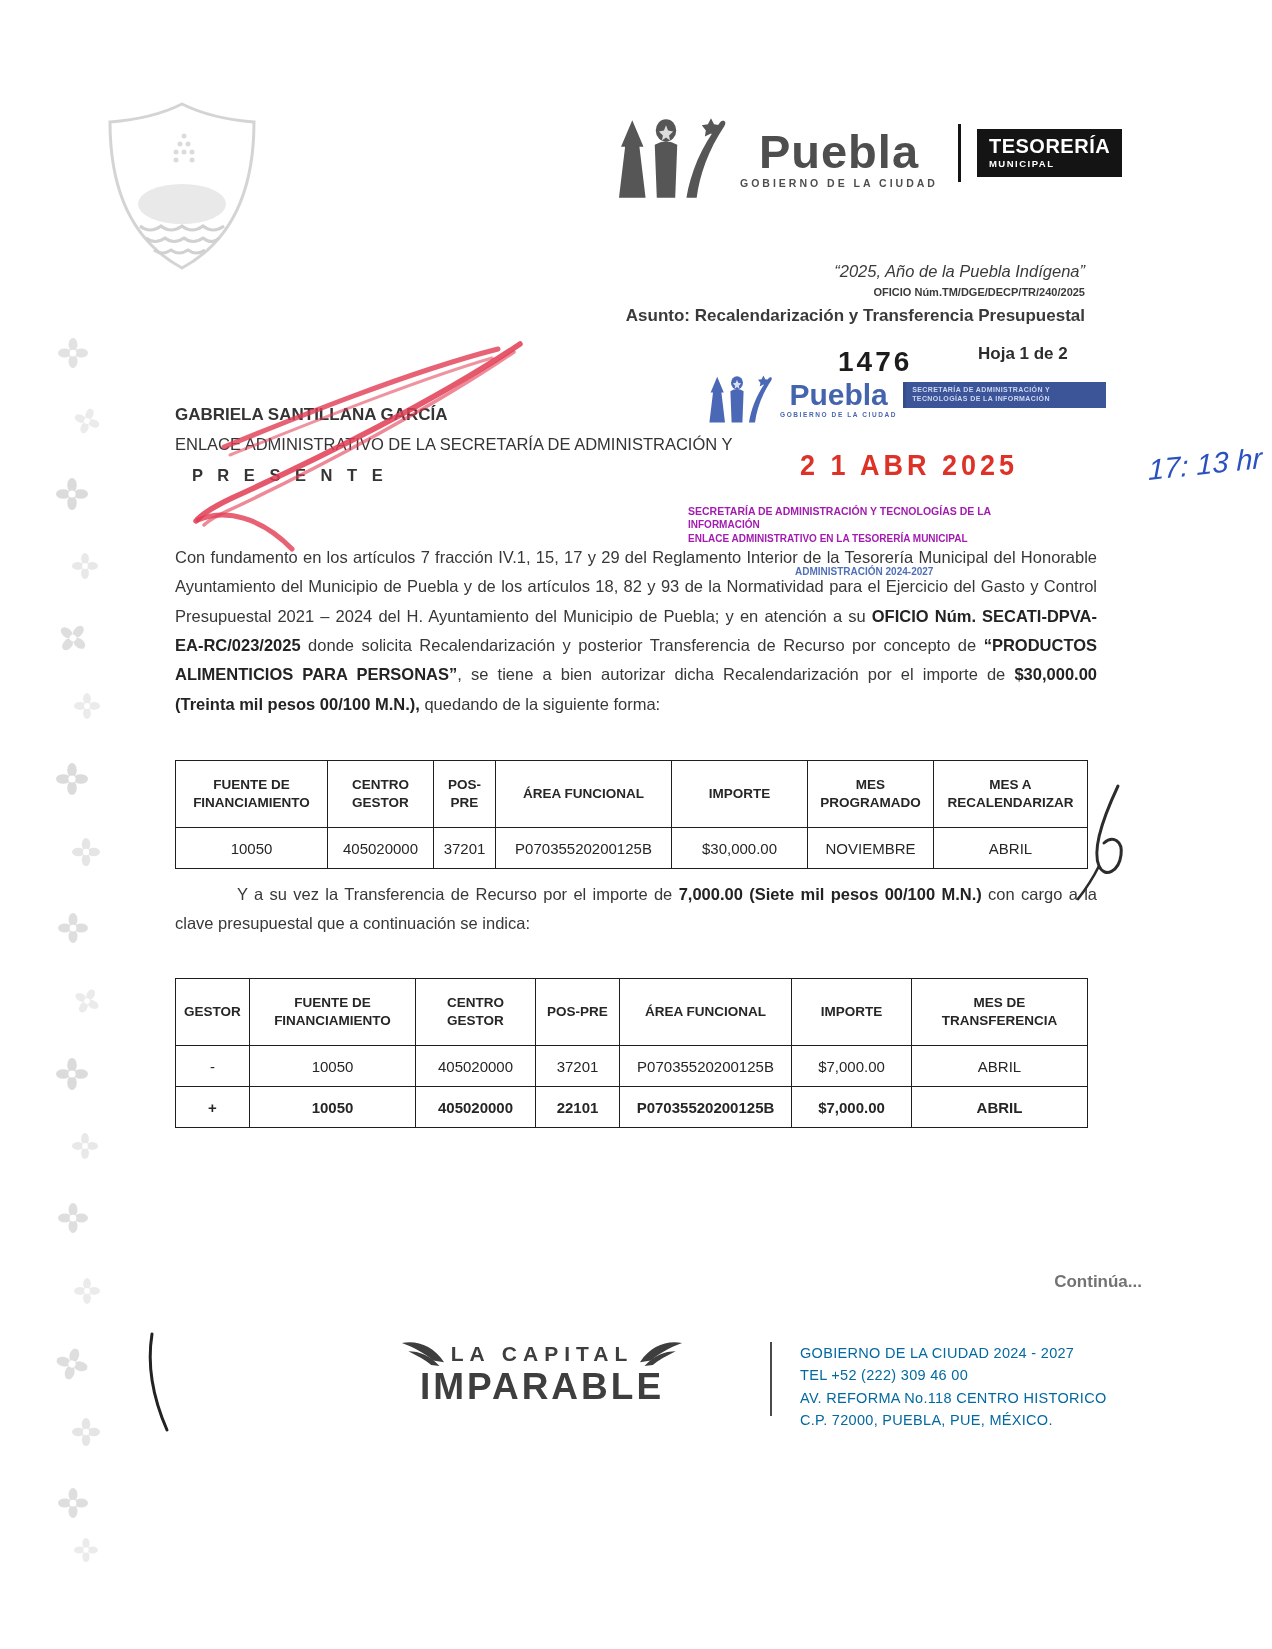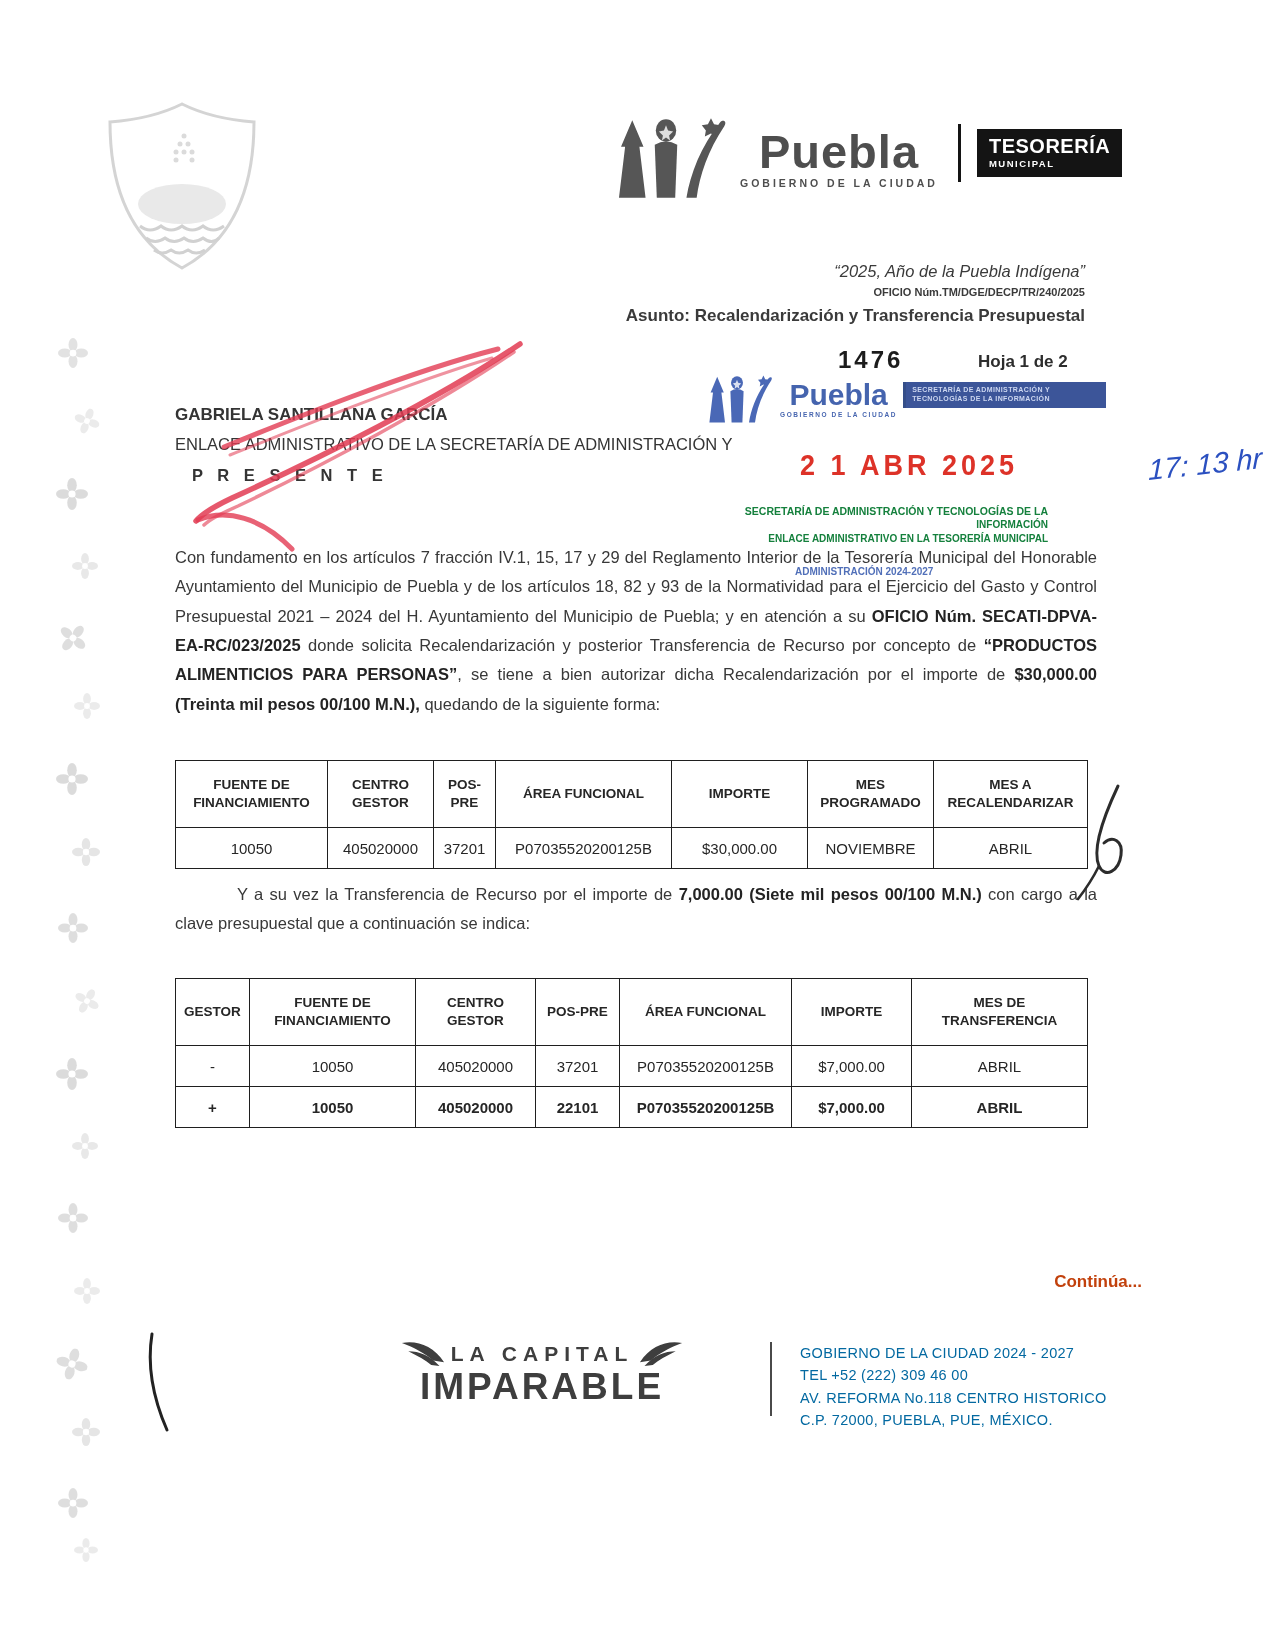--- a/index.html
+++ b/index.html
@@ -18,53 +18,53 @@
   .brand-sub{font-size:10.5px;font-weight:700;letter-spacing:3px;color:#4e4e4e;margin-top:3px;}
   .brand-sep{width:3px;height:58px;background:#141414;margin:0 6px 10px 10px;}
   .brand-box{background:#141414;color:#fff;padding:7px 12px 8px;line-height:1.05;margin-bottom:10px;}
   .brand-box .l1{font-size:20px;font-weight:700;letter-spacing:.5px;}
   .brand-box .l2{font-size:9.5px;font-weight:700;letter-spacing:1.5px;margin-top:2px;}
   
   .rhead{width:585px;text-align:right;line-height:1.6;color:#3a3a3a;}
   .rhead .quote{font-style:italic;font-size:16.5px;font-weight:500;}
   .rhead .oficio{font-weight:700;font-size:11px;}
   .rhead .asunto{font-weight:700;font-size:17px;}
-  .folio{font-size:24px;font-weight:800;letter-spacing:3px;color:#1c1c1c;text-align:center;}
+  .folio{font-size:28px;font-weight:800;letter-spacing:3px;color:#1c1c1c;text-align:center;}
   .hoja{font-size:17px;font-weight:700;color:#2d2d2d;}
   
   .recipient{line-height:1.75;color:#343434;}
   .recipient .name{font-weight:700;font-size:17px;}
   .recipient .ln{font-size:16.5px;}
   .recipient .presente{font-weight:700;font-size:16.5px;letter-spacing:5px;margin-top:2px;margin-left:17px;}
   
   .stamp-logo{display:flex;align-items:center;gap:6px;opacity:.92;}
   .stamp-icons{color:#3b5cb0;}
   .stamp-brand-wrap{display:flex;flex-direction:column;align-items:center;line-height:1;}
   .stamp-brand{font-size:30px;font-weight:700;color:#3657a8;}
   .stamp-brand-sub{font-size:6.5px;font-weight:700;letter-spacing:1.6px;color:#3657a8;margin-top:2px;}
   .stamp-box{background:#2c4791;color:#c9d4f0;width:188px;padding:4px 6px;font-size:7px;font-weight:700;line-height:1.25;letter-spacing:.4px;margin-bottom:8px;border-left:3px solid #24407f;}
   .stamp-date{font-size:27px;font-weight:700;color:#dd3228;letter-spacing:4px;transform:scaleY(1.08);}
   .stamp-time{font-size:29px;color:#2b50c0;transform:rotate(-6deg) skewX(-6deg);font-style:italic;white-space:nowrap;}
-  .stamp-lines{width:360px;text-align:right;color:#15803d;font-weight:700;line-height:1.35;}
+  .stamp-lines{width:360px;text-align:left;color:#a21caf;font-weight:700;line-height:1.35;}
   .stamp-lines .s1{font-size:10.5px;}
   .stamp-lines .s2{font-size:10px;}
   .stamp-line4{font-size:10px;font-weight:700;color:rgba(61,95,176,.9);}
   
   .para{width:922px;font-size:16.5px;line-height:1.78;text-align:justify;color:#383838;}
   .para b{color:#232323;}
   .indent{text-indent:62px;}
   
   table.doc{border-collapse:collapse;table-layout:fixed;background:#fff;}
   table.doc th,table.doc td{border:1.6px solid #1f1f1f;padding:4px 6px;text-align:center;vertical-align:middle;color:#262626;}
   table.doc th{font-size:13.5px;font-weight:700;height:58px;line-height:1.35;}
   table.doc td{font-size:15px;height:32px;}
   td.num{text-align:right;padding-right:10px;}
   tr.boldrow td{font-weight:700;}
   
-  .continua{font-weight:700;font-size:17px;color:#c2410c;text-align:right;width:212px;}
+  .continua{font-weight:700;font-size:17px;color:#737373;text-align:right;width:212px;}
   .cap-logo{width:300px;text-align:center;color:#3e3e3e;}
   .cap-top{display:flex;align-items:center;justify-content:center;gap:6px;font-size:21px;font-weight:800;letter-spacing:6px;}
   .cap-bottom{font-size:37px;font-weight:800;letter-spacing:3px;margin-top:-2px;}
   .foot-sep{width:2px;height:74px;background:#4a4a4a;}
   .address{font-size:14.5px;color:#0369a1;line-height:1.55;letter-spacing:.3px;}
   
   .overlay{pointer-events:none;}
   .wm{color:#bfbfbf;}
 </style>
 </head>
@@ -159,21 +159,21 @@
       <div class="l2">MUNICIPAL</div>
     </div>
   </div>
 
   <div class="abs rhead" style="left:500px;top:258px">
     <div class="quote">“2025, Año de la Puebla Indígena”</div>
     <div class="oficio">OFICIO Núm.TM/DGE/DECP/TR/240/2025</div>
     <div class="asunto">Asunto: Recalendarización y Transferencia Presupuestal</div>
   </div>
   <div class="abs folio" style="left:838px;top:346px">1476</div>
-  <div class="abs hoja" style="left:978px;top:352px">Hoja 1 de 2</div>
+  <div class="abs hoja" style="left:978px;top:344px">Hoja 1 de 2</div>
 
   <div class="abs recipient" style="left:175px;top:400px">
     <div class="name">GABRIELA SANTILLANA GARCÍA</div>
     <div class="ln">ENLACE ADMINISTRATIVO DE LA SECRETARÍA DE ADMINISTRACIÓN Y</div>
     <div class="presente">P R E S E N T E</div>
   </div>
 
   <div class="abs stamp-logo" style="left:700px;top:372px">
     <svg class="stamp-icons" width="74" height="54" viewBox="0 0 120 90">
         <use href="#city-icons"></use>

